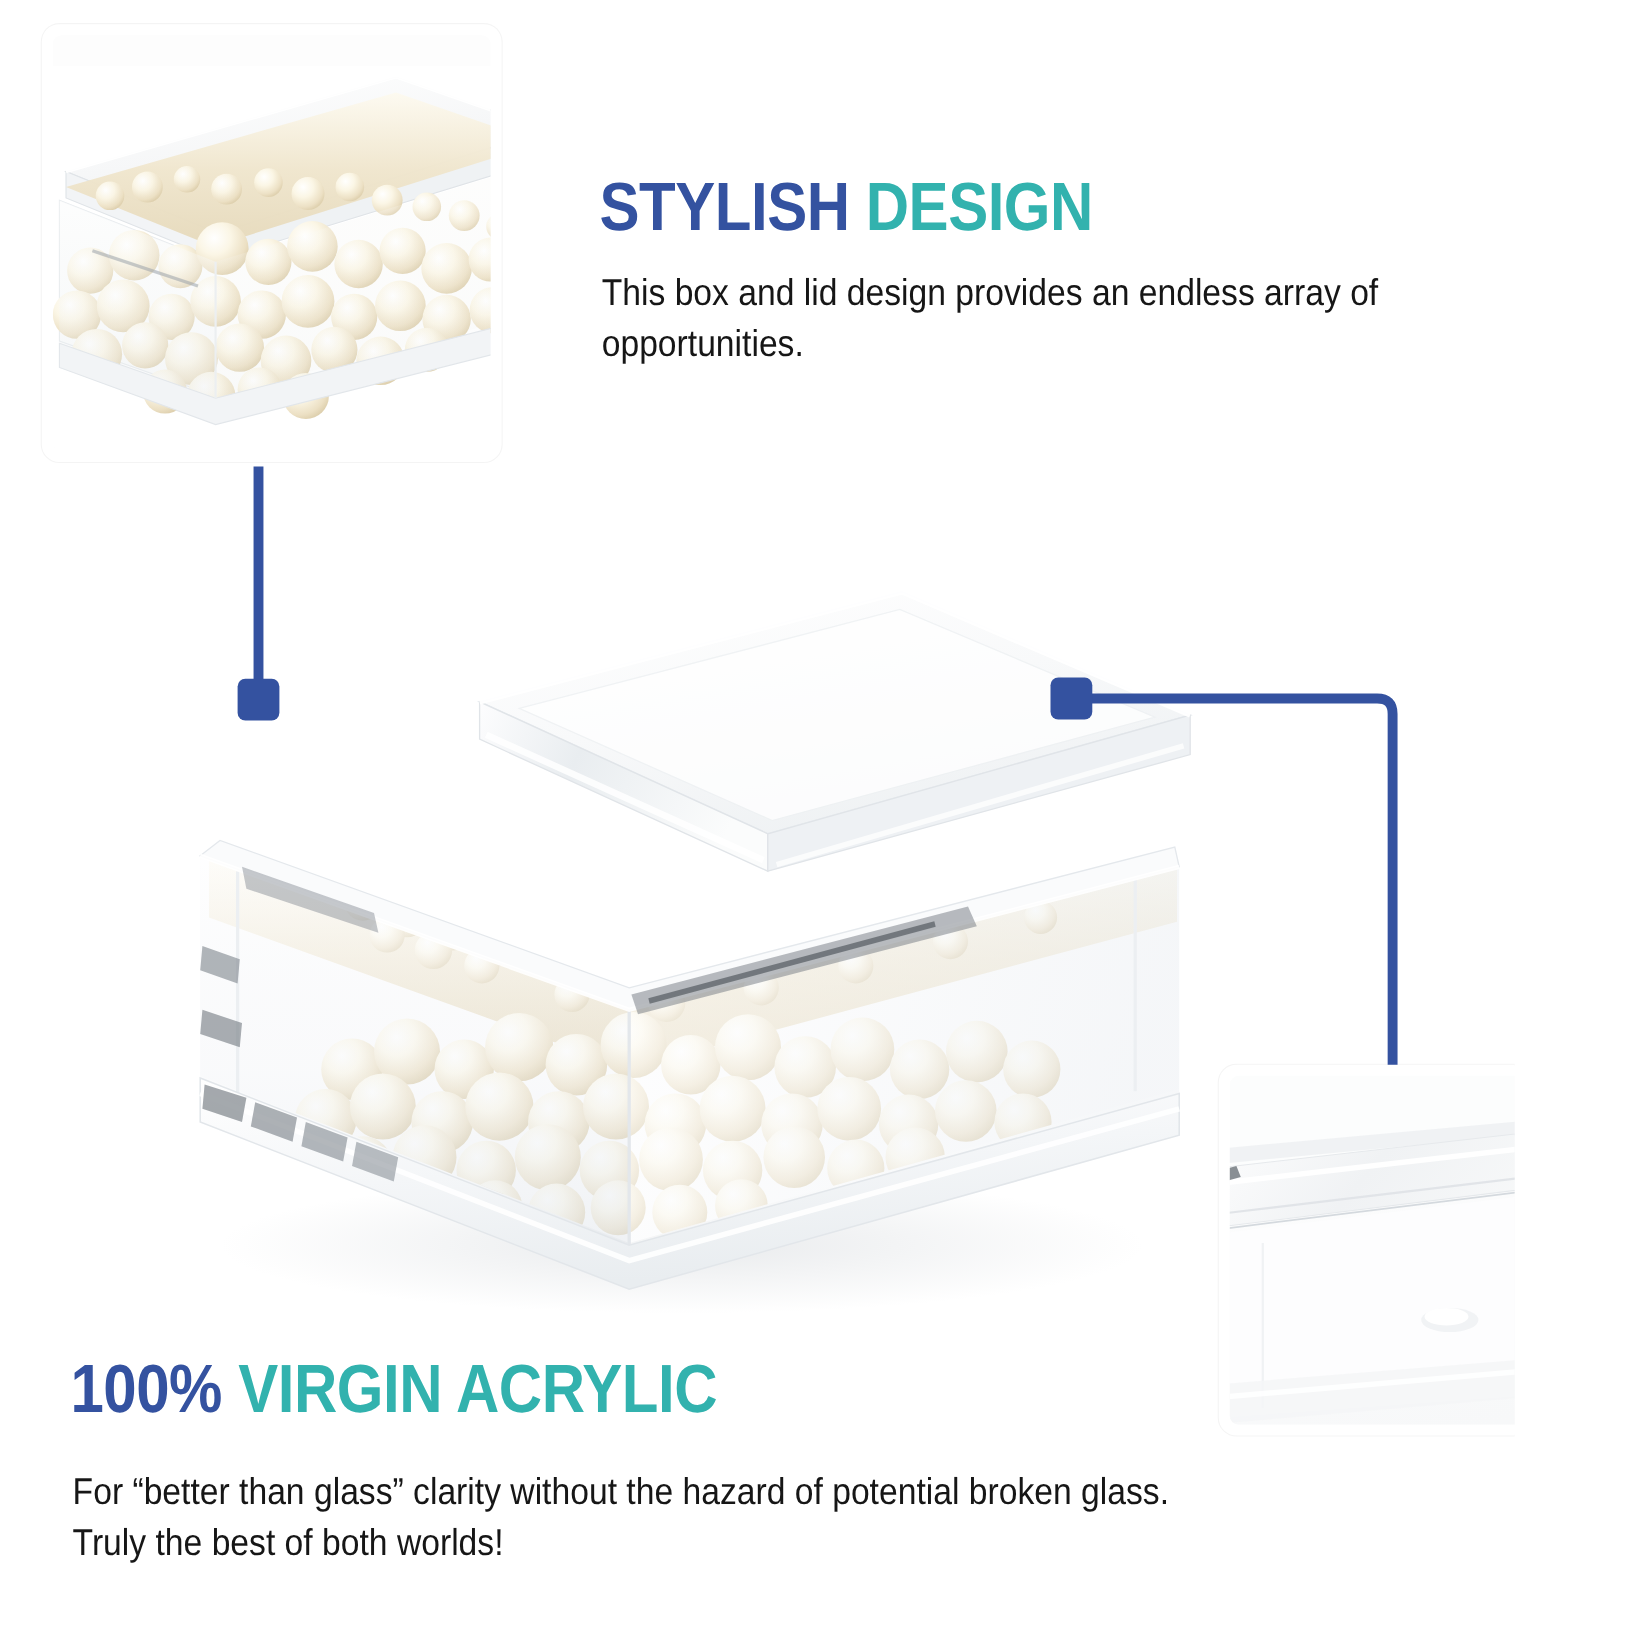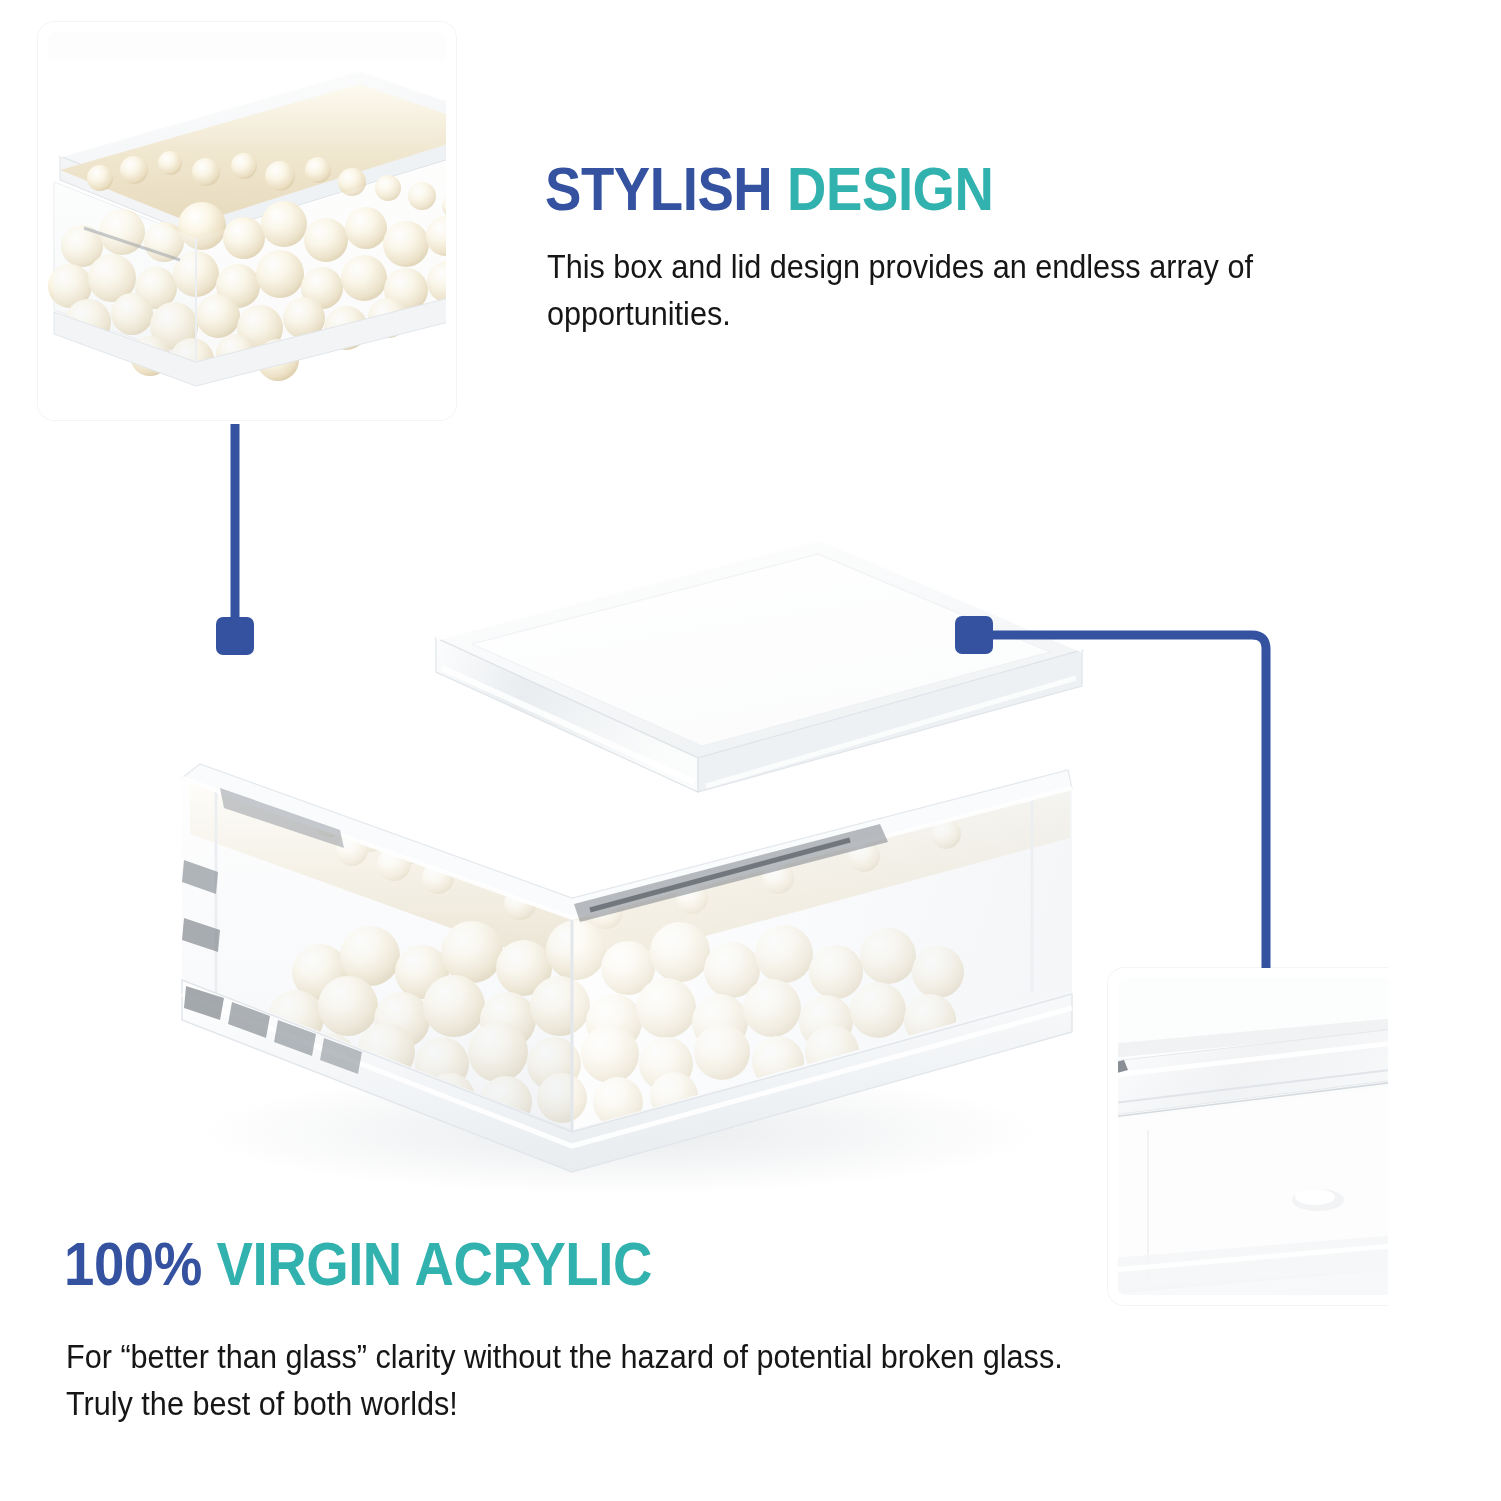--- a/index.html
+++ b/index.html
@@ -9,21 +9,20 @@
   }
   body {
     font-family: "Liberation Sans", "DejaVu Sans", sans-serif;
   }
   #stage {
     position: relative;
     width: 1377px;
     height: 1501px;
     background: #ffffff;
     overflow: hidden;
-    padding-left: 11px;
   }
 
   
   .headline {
     position: absolute;
     font-weight: bold;
     letter-spacing: -0.5px;
     white-space: nowrap;
     line-height: 1;
     font-stretch: condensed;

